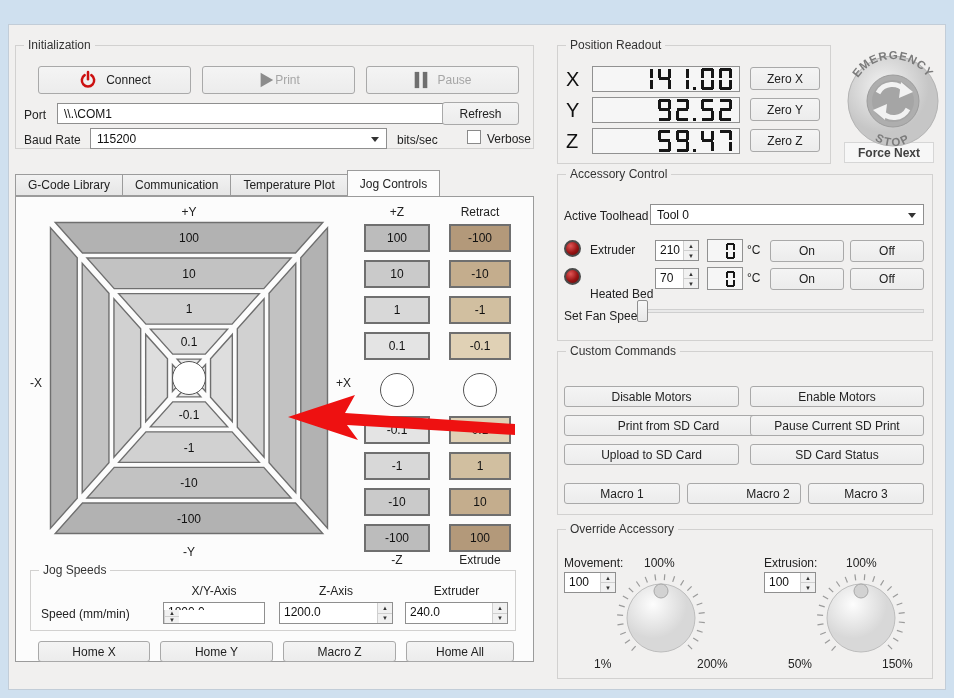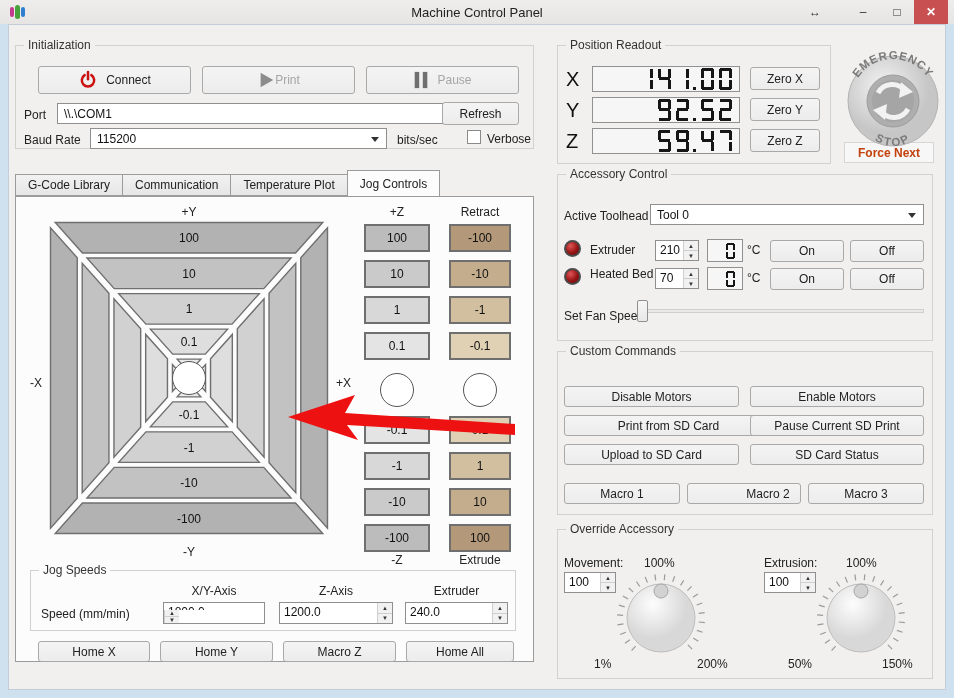--- a/index.html
+++ b/index.html
@@ -63,34 +63,20 @@
   .slider .handle{position:absolute;left:0;top:0;width:11px;height:22px;background:linear-gradient(#f7f7f7,#e8e8e8);border:1px solid #8f8f8f;border-radius:2px;}
   .force-next{position:absolute;display:flex;align-items:center;justify-content:center;background:#f7f7f7;border:1px solid #d6d6d6;font-size:12px;font-weight:bold;}
   .center-text{text-align:center;}
   .arrow-overlay{position:absolute;z-index:9;pointer-events:none;}
 </style>
 </head>
 <body>
 
 <div class="window">
 
-  <div class="titlebar">
-    <span class="app-icon">
-      <i id="icon-b1" style="width: 4px; height: 10px; background: rgb(194, 59, 142);"></i>
-        <i id="icon-b2" style="width: 5px; height: 14px; background: rgb(70, 163, 60);"></i>
-        <i id="icon-b3" style="width: 4px; height: 10px; background: rgb(47, 127, 208);"></i>
-    </span>
-    <span class="title-text">Machine Control Panel</span>
-    <span class="win-controls">
-      <span class="win-btn resize">↔</span>
-      <span class="win-btn">–</span>
-      <span class="win-btn">□</span>
-      <span class="win-btn close">✕</span>
-    </span>
-  </div>
 
   <div class="frame">
 
     <div class="groupbox" style="left:6px;top:20px;width:519px;height:104px;">
       <span class="legend">Initialization</span>
       <div class="btn" style="position:absolute;left:22px;top:20px;width:153px;height:28px;gap:8px;">
         <svg width="20" height="20" viewBox="0 0 24 24">
           <path d="M 8 6.2 A 7.4 7.4 0 1 0 16 6.2" fill="none" stroke="#cc1111" stroke-width="3" stroke-linecap="round"></path>
           <line x1="12" y1="2.5" x2="12" y2="11" stroke="#cc1111" stroke-width="3" stroke-linecap="round"></line>
         </svg>
@@ -244,21 +230,21 @@
       <circle cx="48" cy="50" r="45" fill="url(#esg)" stroke="#b3b3b3"></circle>
       <circle cx="48" cy="50" r="26" fill="#aeaeae" stroke="#9d9d9d"></circle>
       <circle cx="48" cy="50" r="21" fill="#a5a5a5"></circle>
       <text font-size="11.5" font-weight="bold" fill="#7b7b7b" letter-spacing="1"><textPath href="#arcTop" startOffset="50%" text-anchor="middle" id="estop-top">EMERGENCY</textPath></text>
       <text font-size="11.5" font-weight="bold" fill="#7b7b7b" letter-spacing="2"><textPath href="#arcBot" startOffset="50%" text-anchor="middle" id="estop-bottom">STOP</textPath></text>
       <path d="M 33 42 A 16 16 0 0 1 60 40" fill="none" stroke="#f2f2f2" stroke-width="5"></path>
       <polygon points="56,31 68,41 54,47" fill="#f2f2f2"></polygon>
       <path d="M 63 58 A 16 16 0 0 1 36 60" fill="none" stroke="#f2f2f2" stroke-width="5"></path>
       <polygon points="40,69 28,59 42,53" fill="#f2f2f2"></polygon>
     </svg>
-    <div class="force-next" style="left:835px;top:117px;width:90px;height:21px;color:#c2410c;">
+    <div class="force-next" style="left:835px;top:117px;width:90px;height:21px;color:#404040;">
       <span>Force Next</span>
     </div>
 
     <div class="tabbar" style="left:6px;top:146px;">
       <div class="tab">
           <span>G-Code Library</span>
         </div>
       <div class="tab">
           <span>Communication</span>
         </div>
@@ -408,21 +394,21 @@
             <i class="seg seg-c"></i>
             <i class="seg seg-d"></i>
             <i class="seg seg-e"></i>
             <i class="seg seg-f"></i>
           </span>
         </div>
         <span class="lbl" style="left:189px;top:68px;">°C</span>
         <div class="btn" style="position:absolute;left:212px;top:65px;width:74px;height:22px;">On</div>
         <div class="btn" style="position:absolute;left:292px;top:65px;width:74px;height:22px;">Off</div>
         <span class="led" style="left:6px;top:93px;"></span>
-        <span class="lbl" style="left:32px;top:92px;text-align:right;">Heated Bed</span>
+        <span class="lbl" style="left:32px;top:112px;text-align:right;">Heated Bed</span>
         <div class="spin" style="left:97px;top:93px;width:44px;height:21px;">
           <span class="val">70</span>
           <span class="btns">
             <span>▲</span>
             <span>▼</span>
           </span>
         </div>
         <div class="sseg sseg-sm acc-read" style="position:absolute;left:149px;top:92px;width:36px;height:23px;">
           <span class="sdig">
             <i class="seg seg-a"></i>

